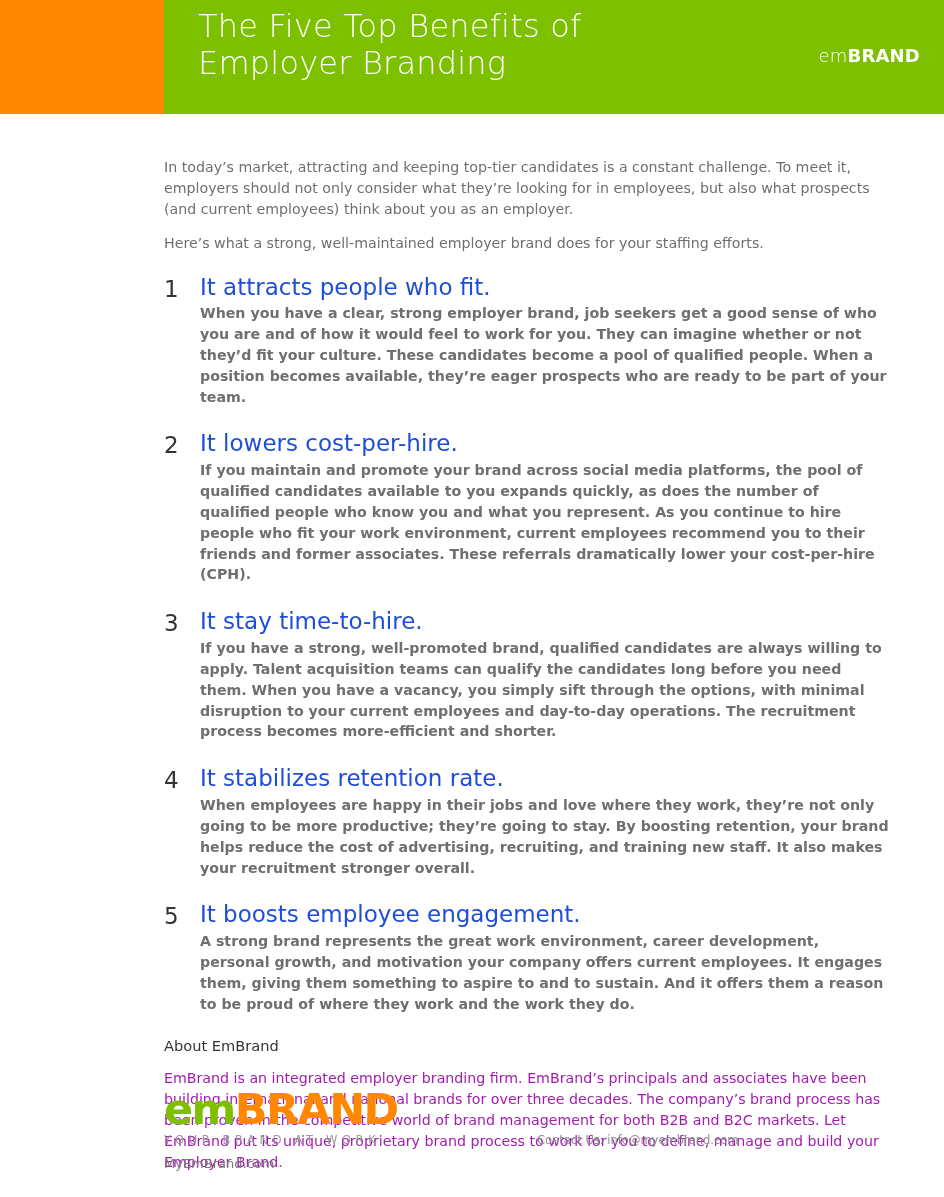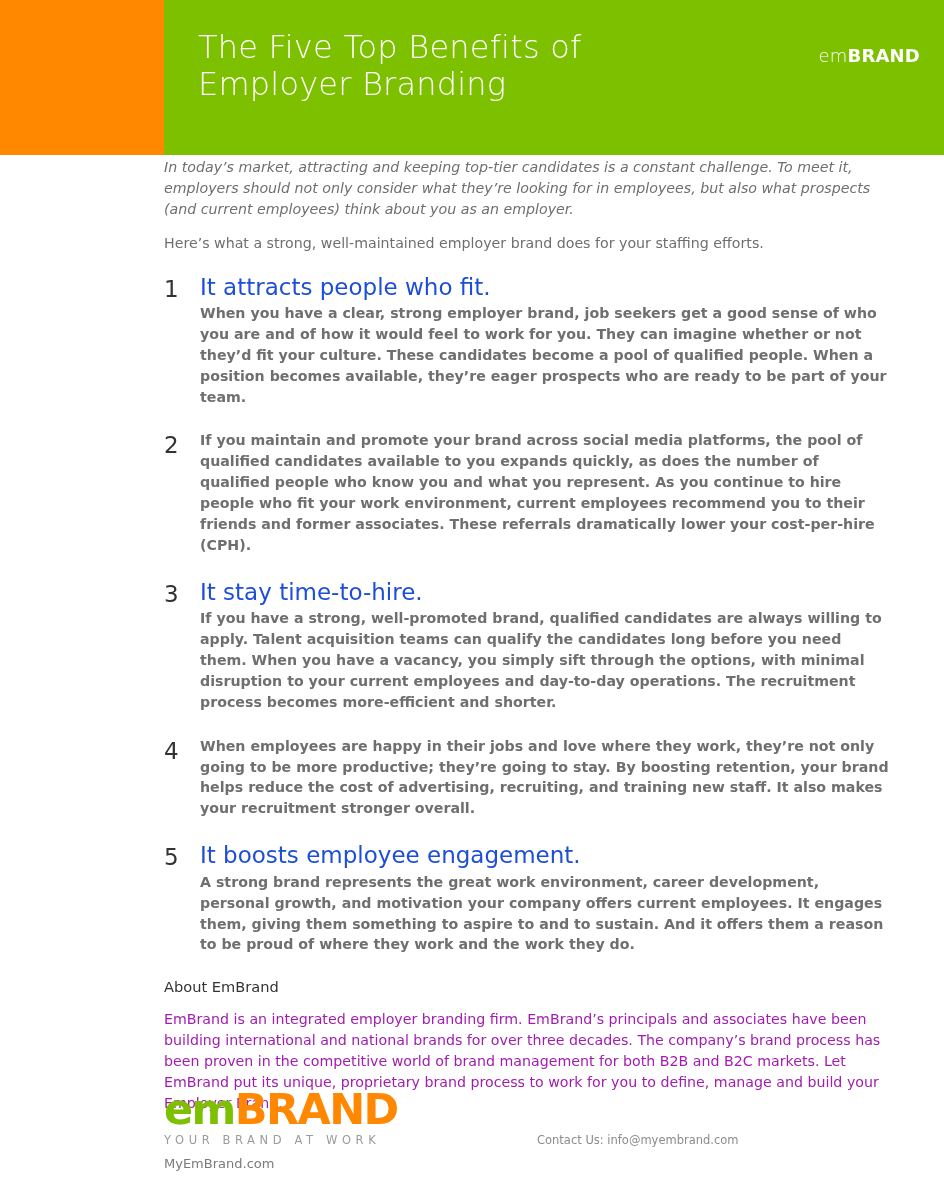--- a/index.html
+++ b/index.html
@@ -11,21 +11,21 @@
     width: 944px;
     height: 1197px;
     font-family: "DejaVu Sans", "Liberation Sans", sans-serif;
     overflow: hidden;
     position: relative;
   }
 
   
   .header {
     position: relative;
-    height: 155px;
+    height: 114px;
     width: 944px;
     display: flex;
     align-items: stretch;
   }
   .header-accent {
     width: 164px;
     background: #ff8800;
     flex: 0 0 164px;
   }
   .header-main {
@@ -67,21 +67,21 @@
     left: 164px;
     top: 127px;
     width: 726px;
   }
   .intro {
     color: #6f6f6f;
     font-size: 14.2px;
     line-height: 1.47;
     margin: 0;
   }
-  .intro.first { padding-top: 30px; font-style: italic; }
+  .intro.first { padding-top: 30px; }
   .intro.second { padding-top: 13px; }
 
   
   .benefits {
     margin-top: 20px;
   }
   .benefit {
     display: flex;
     align-items: flex-start;
     margin-bottom: 23px;
@@ -197,35 +197,37 @@
       <div class="benefit-num">1</div>
       <div class="benefit-body">
         <h2 class="benefit-heading">It attracts people who fit.</h2>
         <p class="benefit-text">When you have a clear, strong employer brand, job seekers get a good sense of who you are and of how it would feel to work for you. They can imagine whether or not they’d fit your culture. These candidates become a pool of qualified people. When a position becomes available, they’re eager prospects who are ready to be part of your team.</p>
       </div>
     </div>
 
     <div class="benefit">
       <div class="benefit-num">2</div>
       <div class="benefit-body">
+        <h2 class="benefit-heading">It lowers cost-per-hire.</h2>
         <p class="benefit-text">If you maintain and promote your brand across social media platforms, the pool of qualified candidates available to you expands quickly, as does the number of qualified people who know you and what you represent. As you continue to hire people who fit your work environment, current employees recommend you to their friends and former associates. These referrals dramatically lower your cost-per-hire (CPH).</p>
       </div>
     </div>
 
     <div class="benefit">
       <div class="benefit-num">3</div>
       <div class="benefit-body">
         <h2 class="benefit-heading">It stay time-to-hire.</h2>
         <p class="benefit-text">If you have a strong, well-promoted brand, qualified candidates are always willing to apply. Talent acquisition teams can qualify the candidates long before you need them. When you have a vacancy, you simply sift through the options, with minimal disruption to your current employees and day-to-day operations. The recruitment process becomes more-efficient and shorter.</p>
       </div>
     </div>
 
     <div class="benefit">
       <div class="benefit-num">4</div>
       <div class="benefit-body">
+        <h2 class="benefit-heading">It stabilizes retention rate.</h2>
         <p class="benefit-text">When employees are happy in their jobs and love where they work, they’re not only going to be more productive; they’re going to stay. By boosting retention, your brand helps reduce the cost of advertising, recruiting, and training new staff. It also makes your recruitment stronger overall.</p>
       </div>
     </div>
 
     <div class="benefit">
       <div class="benefit-num">5</div>
       <div class="benefit-body">
         <h2 class="benefit-heading">It boosts employee engagement.</h2>
         <p class="benefit-text">A strong brand represents the great work environment, career development, personal growth, and motivation your company offers current employees. It engages them, giving them something to aspire to and to sustain. And it offers them a reason to be proud of where they work and the work they do.</p>
       </div>

